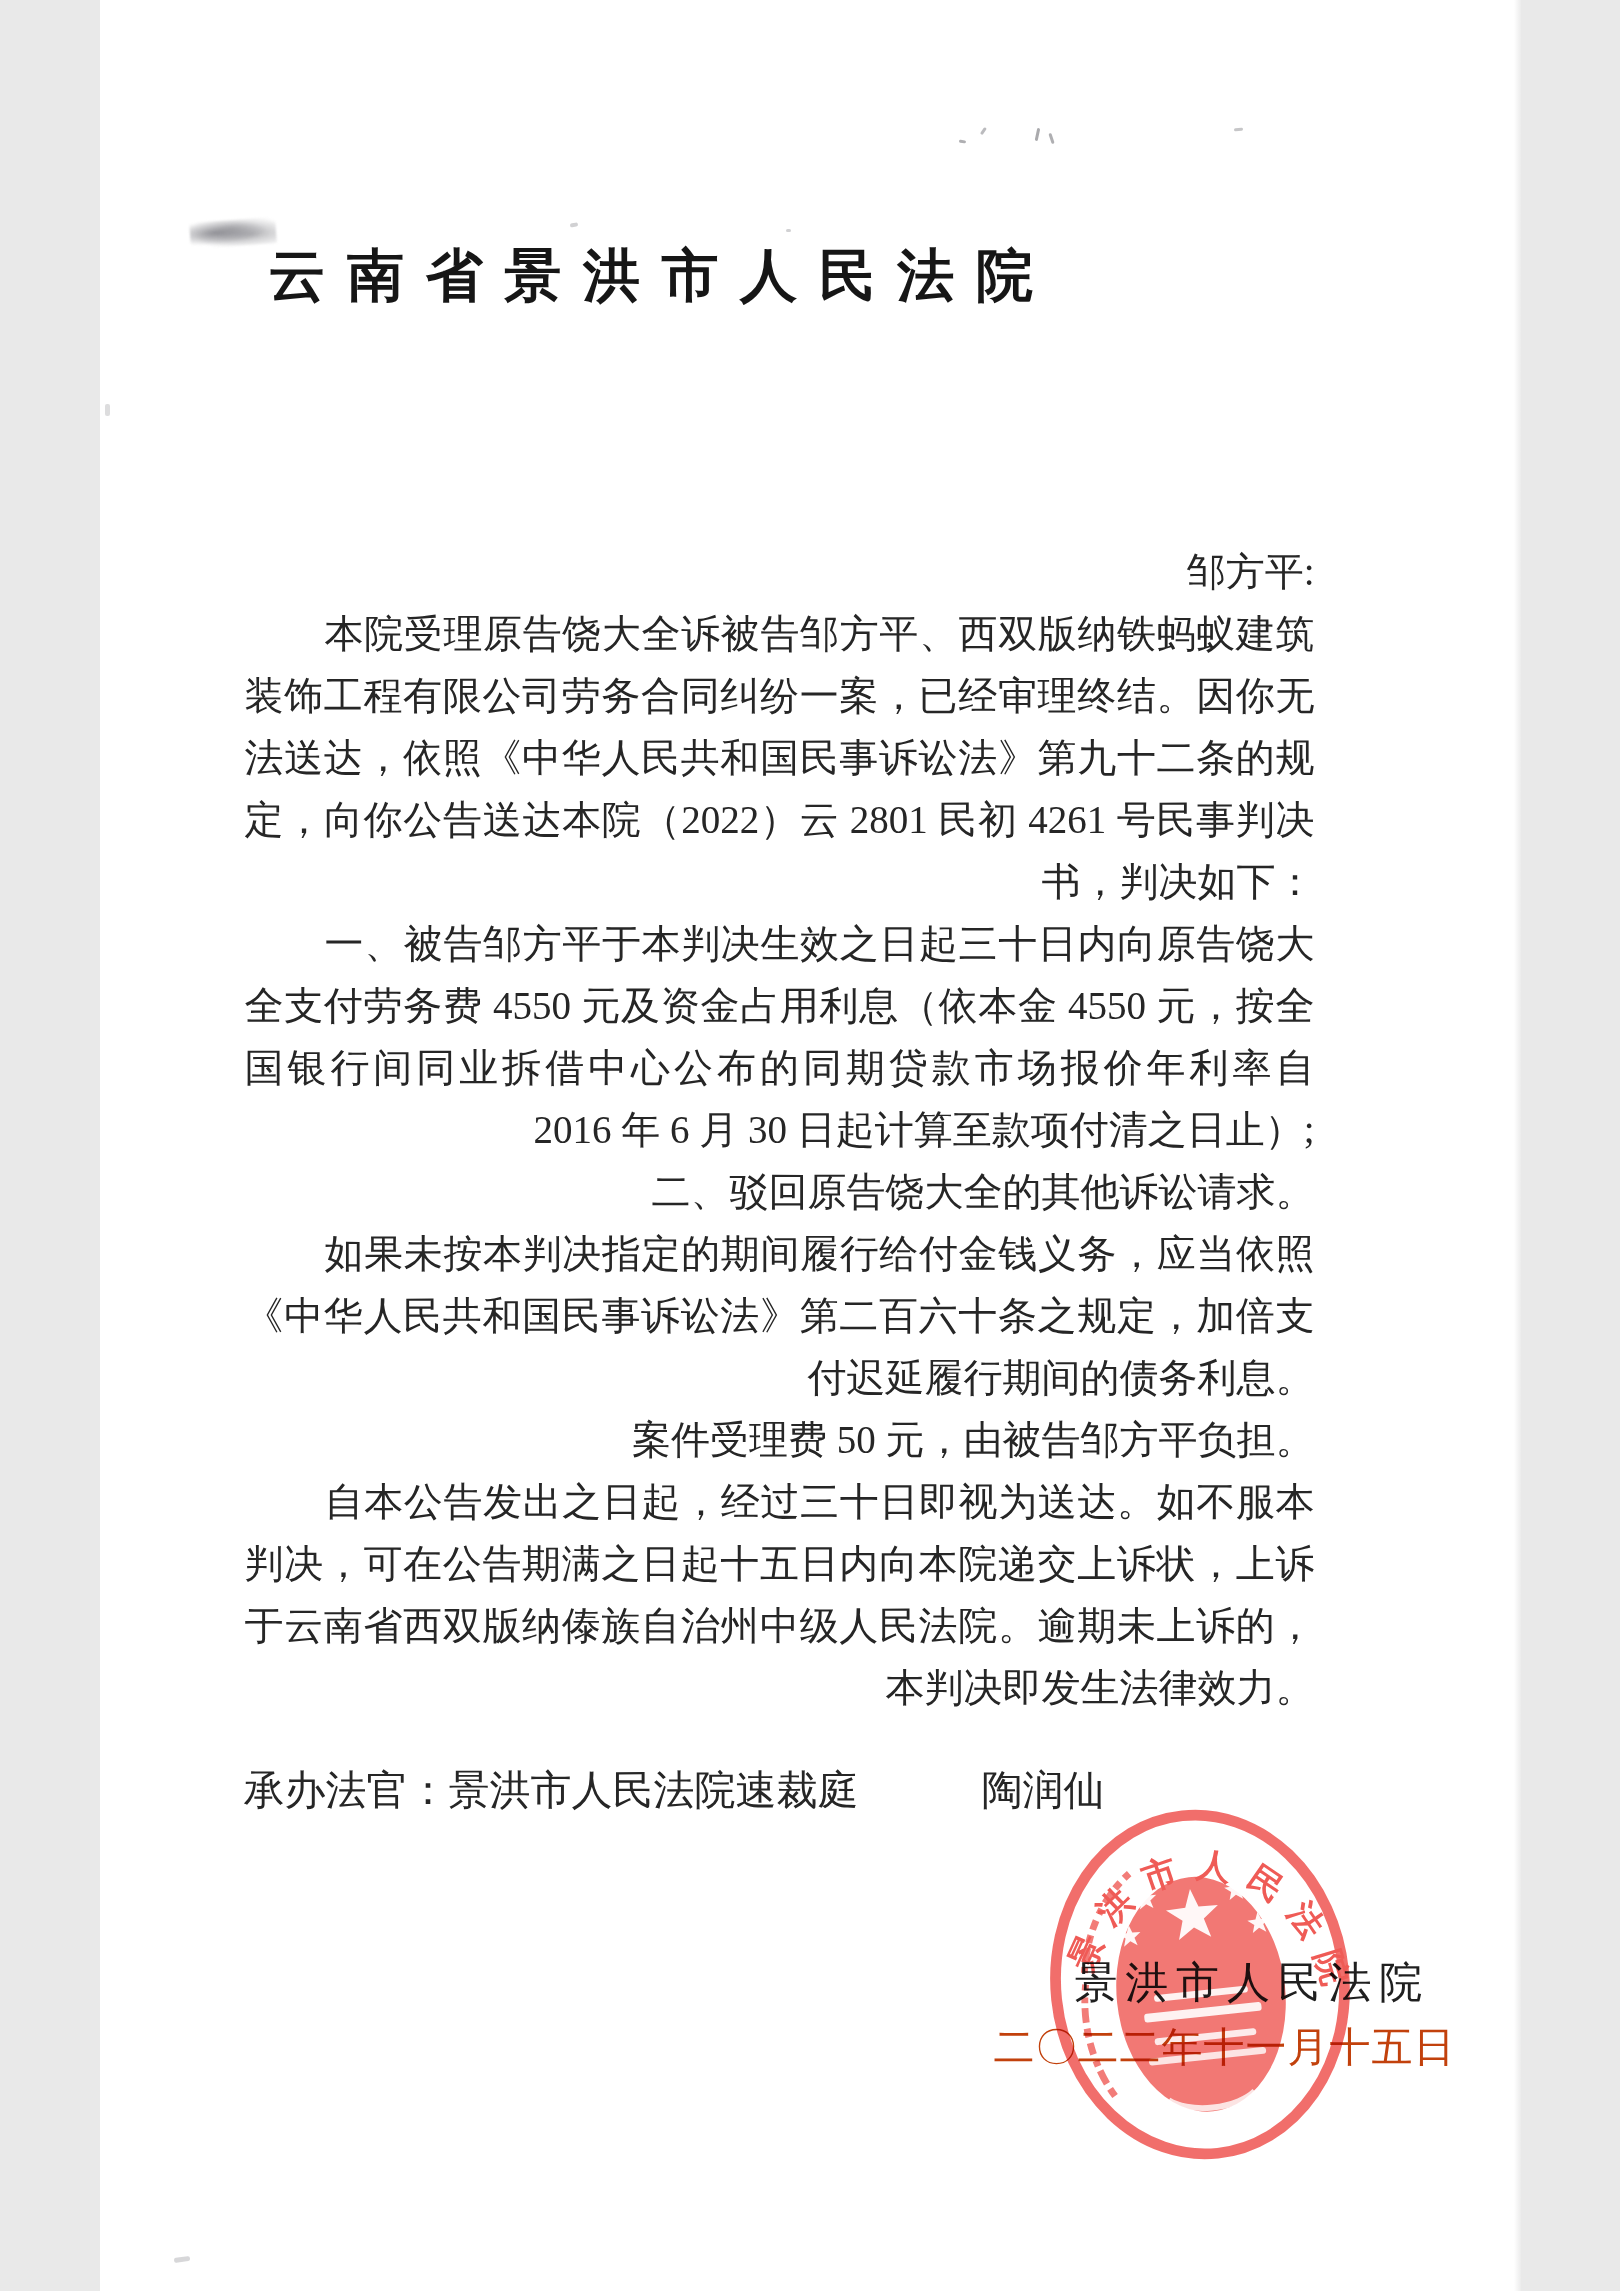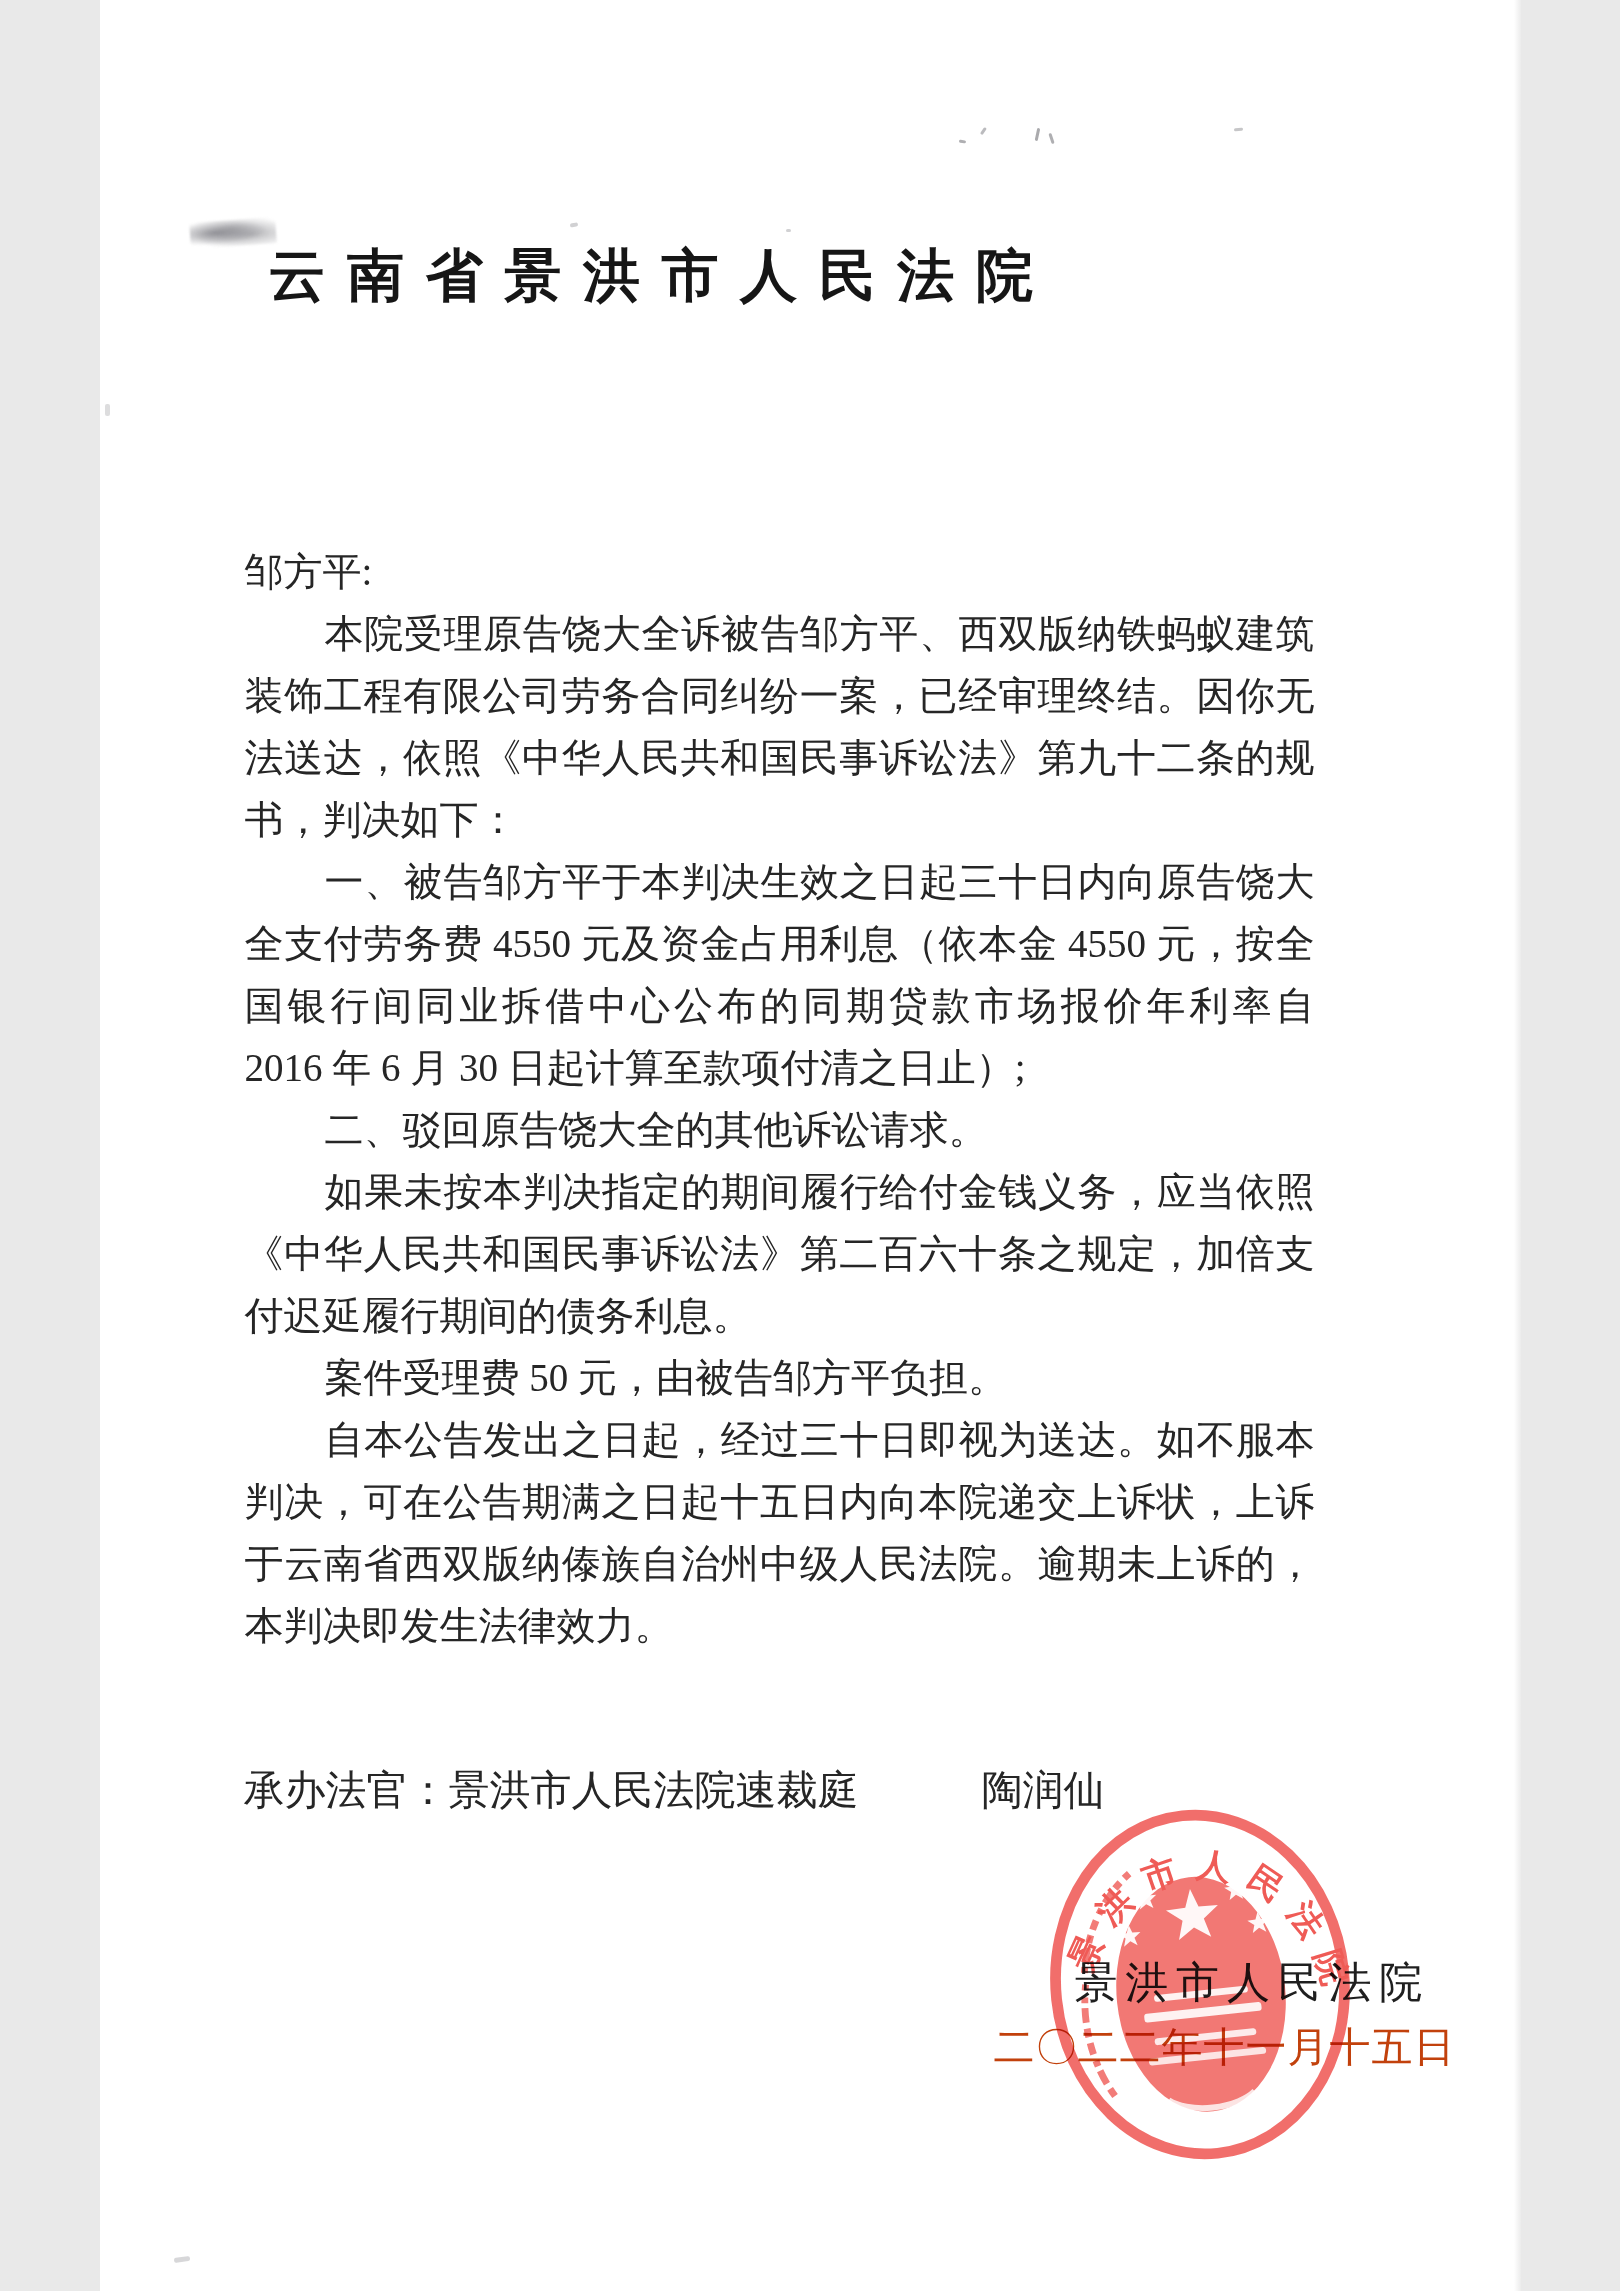--- a/index.html
+++ b/index.html
@@ -22,21 +22,21 @@
     position:absolute;left:409px;top:361px;
     font-size:84px;line-height:98px;font-weight:700;
     letter-spacing:61px;color:#111;white-space:nowrap;
   }
   
   .body-block{
     position:absolute;left:145px;top:541px;width:1070px;
   }
   .line{
     height:62px;line-height:62px;font-size:39px;
-    white-space:pre-wrap;color:#262626;
+    white-space:pre-wrap;color:#262626;text-align:right;
   }
   .line.indent{text-indent:80px;}
   .line.full{text-align:justify;text-align-last:justify;}
   .judge-line{
     position:absolute;left:144px;top:1763px;
     font-size:41px;line-height:55px;white-space:pre;color:#262626;
   }
   
   .sig-court{
     position:absolute;left:975px;top:1958px;
@@ -92,20 +92,21 @@
   <div class="edge-streak"></div>
 
   <div class="court-title">云南省景洪市人民法院</div>
 
   <div class="body-block">
     <div class="line">邹方平:</div>
     <div>
         <div class="line indent full">本院受理原告饶大全诉被告邹方平、西双版纳铁蚂蚁建筑</div>
         <div class="line full">装饰工程有限公司劳务合同纠纷一案，已经审理终结。因你无</div>
         <div class="line full">法送达，依照《中华人民共和国民事诉讼法》第九十二条的规</div>
+        <div class="line full">定，向你公告送达本院（2022）云 2801 民初 4261 号民事判决</div>
         <div class="line">书，判决如下：</div>
         <div class="line indent full">一、被告邹方平于本判决生效之日起三十日内向原告饶大</div>
         <div class="line full">全支付劳务费 4550 元及资金占用利息（依本金 4550 元，按全</div>
         <div class="line full">国银行间同业拆借中心公布的同期贷款市场报价年利率自</div>
         <div class="line">2016 年 6 月 30 日起计算至款项付清之日止）;</div>
         <div class="line indent">二、驳回原告饶大全的其他诉讼请求。</div>
         <div class="line indent full">如果未按本判决指定的期间履行给付金钱义务，应当依照</div>
         <div class="line full">《中华人民共和国民事诉讼法》第二百六十条之规定，加倍支</div>
         <div class="line">付迟延履行期间的债务利息。</div>
         <div class="line indent">案件受理费 50 元，由被告邹方平负担。</div>

